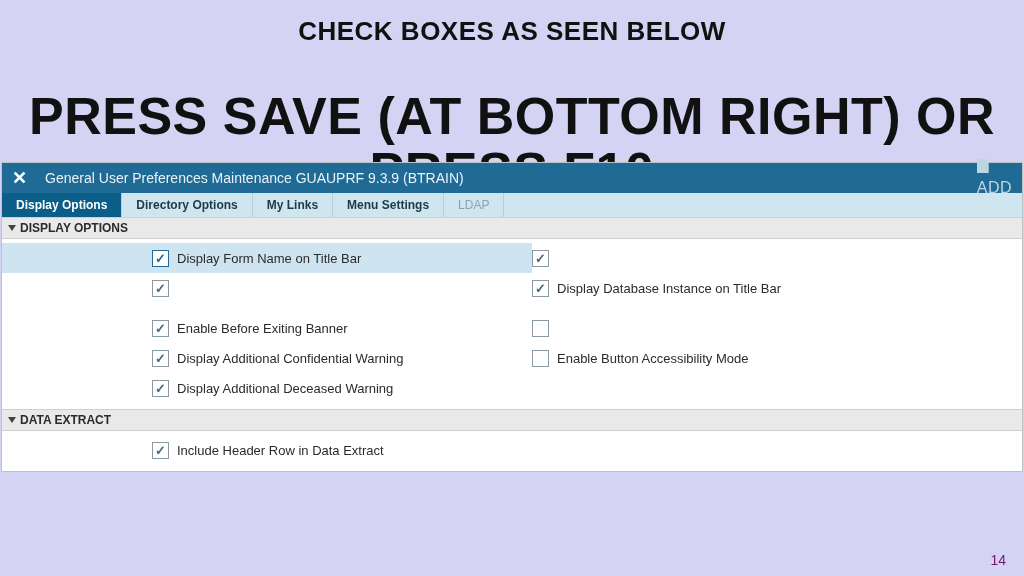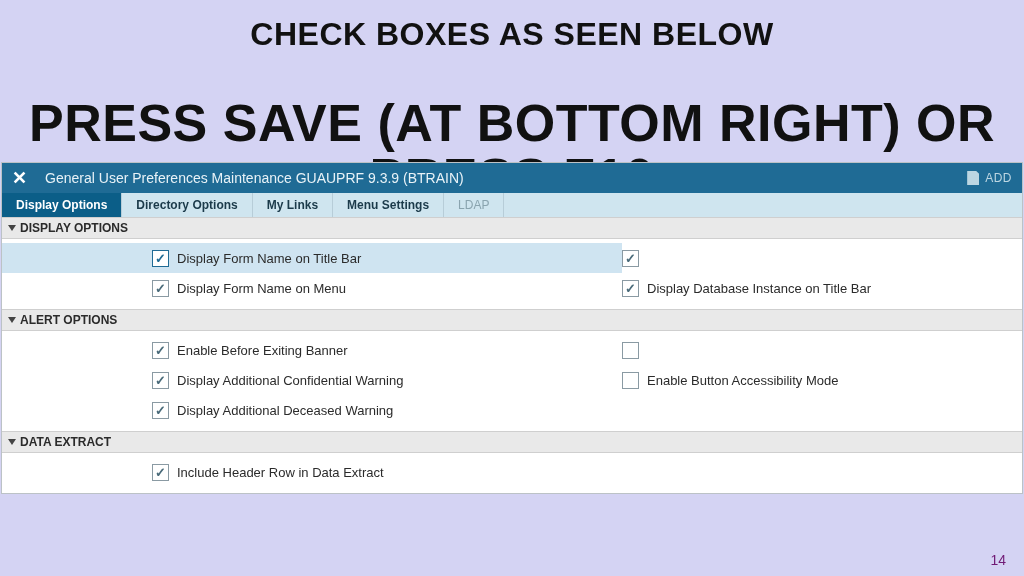--- a/index.html
+++ b/index.html
@@ -13,21 +13,21 @@
   
   .slide-title {
     text-align: center;
     padding-top: 18px;
     font-family: "Arial Narrow", Arial, sans-serif;
     font-stretch: condensed;
     font-weight: 700;
     color: #111;
     letter-spacing: 0.5px;
   }
-  .slide-title .line1 { font-size: 32px; line-height: 1.05; }
+  .slide-title .line1 { font-size: 26px; line-height: 1.05; }
   .slide-title .line2 { font-size: 52px; line-height: 1.05; margin-top: 44px; }
 
   
   .app {
     position: absolute;
     left: 1px; right: 1px;
     top: 162px;
     background: #fff;
     border: 1px solid #bcc2c6;
   }
@@ -43,22 +43,22 @@
     justify-content: space-between;
   }
   .titlebar-left { display: flex; align-items: center; gap: 18px; }
   .close-x {
     font-weight: bold;
     font-size: 18px;
     color: #fff;
     line-height: 1;
   }
   .titlebar-right {
-    display: flex; align-items: flex-end; gap: 6px;
-    color: #bcd6e2; font-size: 12px; letter-spacing: 0.5px;
+    display: flex; align-items: flex-start; gap: 6px;
+    color: #bcd6e2; font-size: 16px; letter-spacing: 0.5px; flex-direction: column;
   }
   .add-icon {
     width: 12px; height: 14px;
     background: #bcd6e2;
     display: inline-block;
     clip-path: polygon(0 0, 75% 0, 100% 20%, 100% 100%, 0 100%);
   }
 
   .tabs {
     background: #cfe5ef;
@@ -100,21 +100,21 @@
     display: inline-block;
   }
 
   .rows { padding: 4px 0 6px 0; }
   .row {
     display: flex;
     height: 30px;
     align-items: center;
   }
   .cell-left {
-    width: 620px;
+    width: 530px;
     padding-left: 150px;
     display: flex; align-items: center; gap: 8px;
     font-size: 13px; color: #2b2b2b;
   }
   .cell-right {
     flex: 1;
     display: flex; align-items: center; gap: 8px;
     font-size: 13px; color: #2b2b2b;
   }
   .row.highlight .cell-left {
@@ -185,33 +185,28 @@
         <span class="chk checked active"></span>
         <span>Display Form Name on Title Bar</span>
       </div>
       <div class="cell-right">
         <span class="chk checked"></span>
       </div>
     </div>
     <div class="row">
       <div class="cell-left">
         <span class="chk checked"></span>
-        <span>Display Form Name on Menu</span>
       </div>
       <div class="cell-right">
         <span class="chk checked"></span>
         <span>Display Database Instance on Title Bar</span>
       </div>
     </div>
   </div>
 
-  <div class="section-header">
-    <span class="caret"></span>
-    <span>ALERT OPTIONS</span>
-  </div>
   <div class="rows">
     <div class="row">
       <div class="cell-left">
         <span class="chk checked"></span>
         <span>Enable Before Exiting Banner</span>
       </div>
       <div class="cell-right">
         <span class="chk"></span>
       </div>
     </div>

